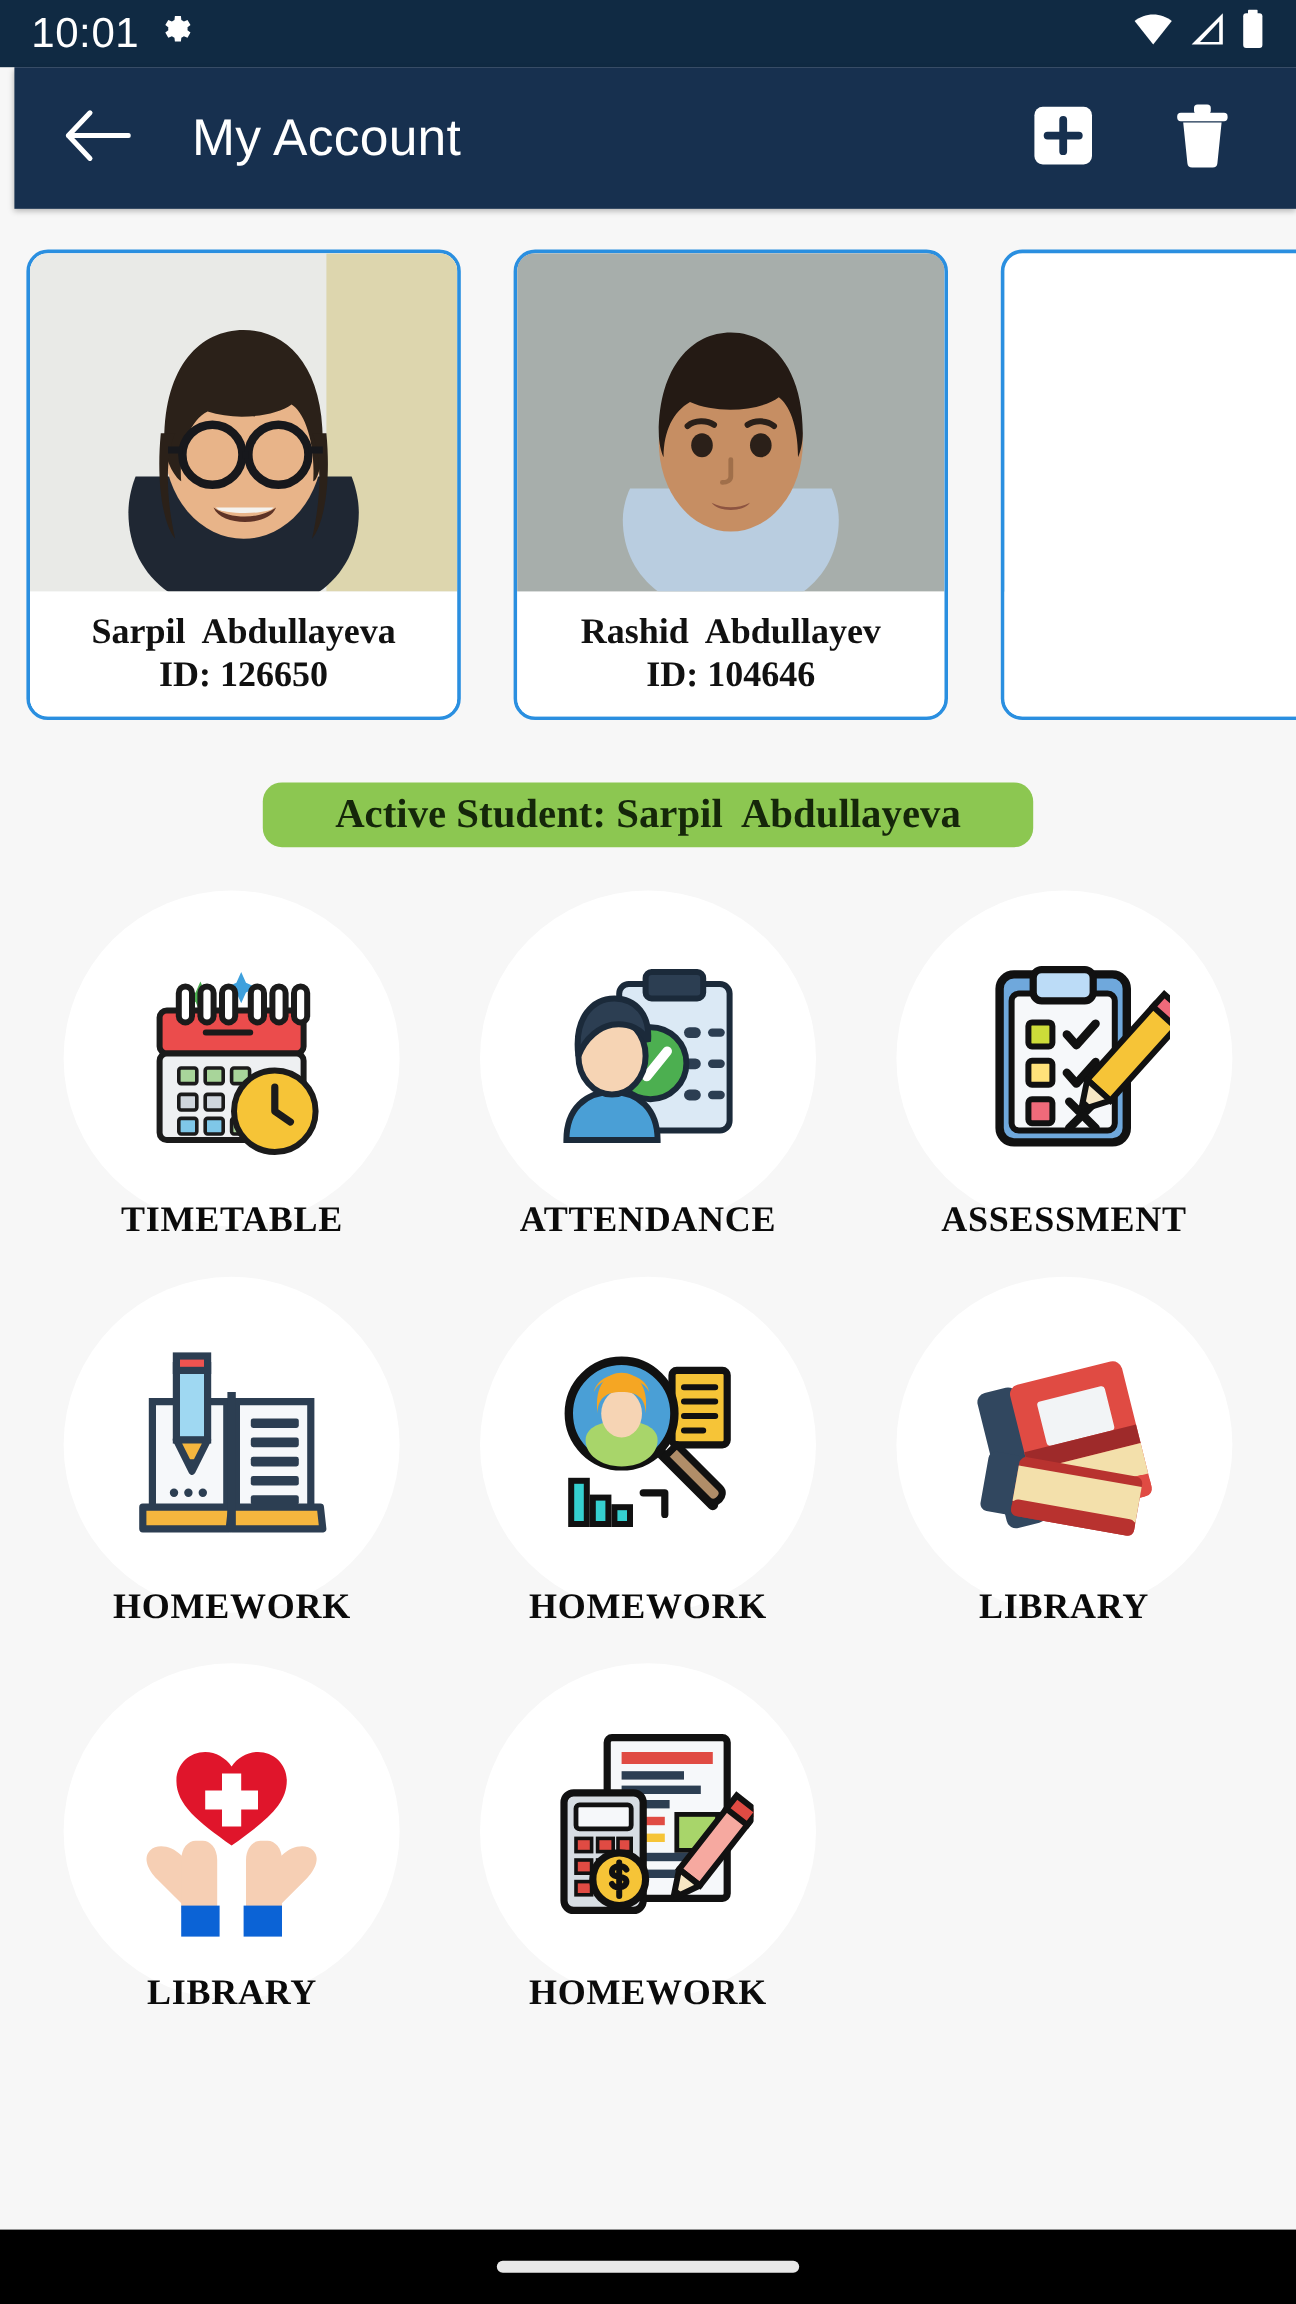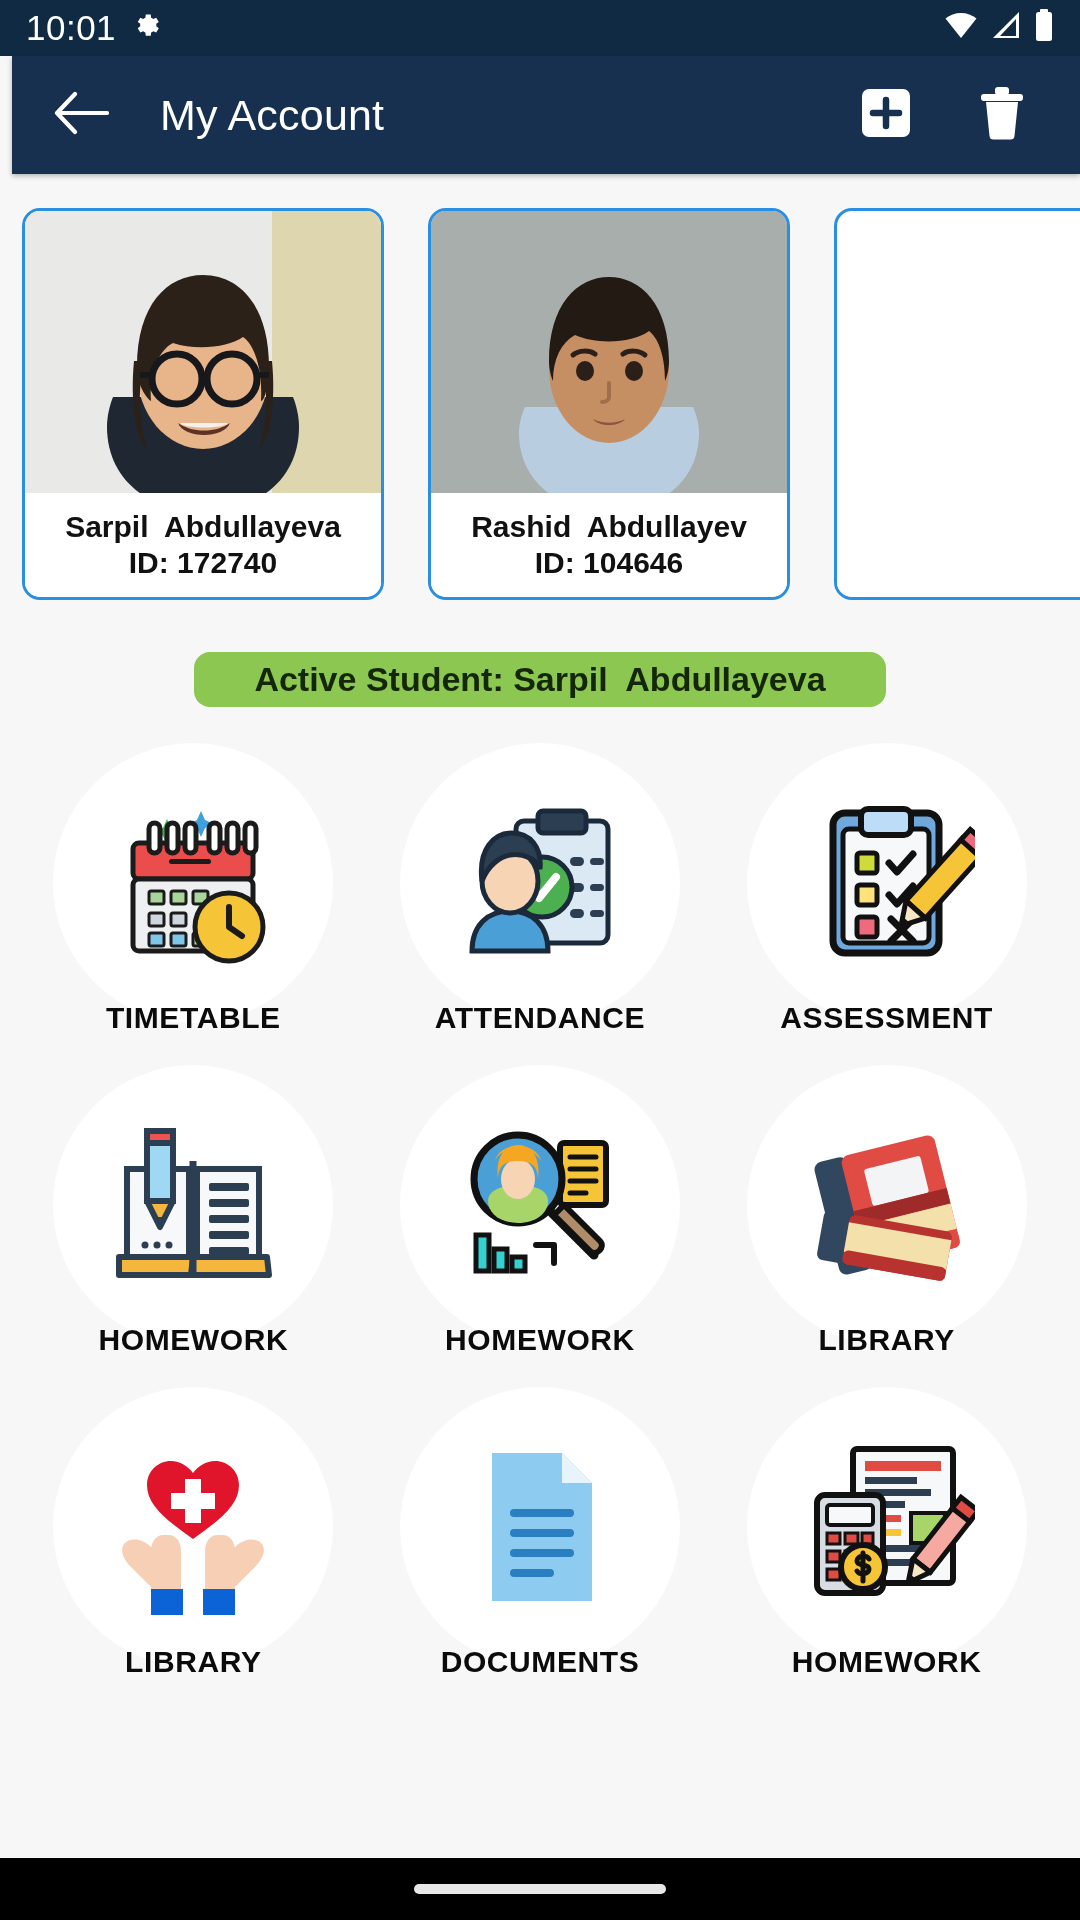--- a/index.html
+++ b/index.html
@@ -31,21 +31,21 @@
   }
   .back-btn { width: 74px; height: 74px; display: flex; align-items: center; justify-content: center; }
   .appbar-title {
     font-size: 43px; font-weight: 400; margin-left: 42px; color: #fff;
     letter-spacing: .2px;
   }
   .appbar-actions { margin-left: auto; display: flex; align-items: center; gap: 52px; padding-right: 14px; }
   .act-btn { width: 64px; height: 64px; display: flex; align-items: center; justify-content: center; }
 
   
-  .content { position: relative; height: calc(1920px - 56px - 118px - 62px); background: #f7f7f7; }
+  .content { position: relative; height: calc(1920px - 56px - 118px - 62px); background: #f7f7f7; font-family: Liberation Serif, serif; }
 
   
   .cards-strip {
     display: flex; gap: 44px; padding: 34px 0 0 22px;
     overflow: hidden; height: 440px; align-items: flex-start;
   }
   .student-card {
     flex: 0 0 auto; width: 362px; height: 392px;
     border: 3px solid #2a8fe0; border-radius: 18px;
     background: #fff; overflow: hidden;
@@ -190,21 +190,21 @@
               <circle cx="210" cy="168" r="25" fill="none" stroke="#17181c" stroke-width="7"></circle>
               <path d="M180 168h5" stroke="#17181c" stroke-width="6"></path>
               <path d="M130 164h-12M235 164h12" stroke="#17181c" stroke-width="6"></path>
               <path d="M156 212c14 10 38 10 52 0-6 16-46 16-52 0z" fill="#5e3326"></path>
               <path d="M158 212h48c-4 6-44 6-48 0z" fill="#f4f2ee"></path>
             </svg>
           </div>
         </div>
         <div class="card-meta">
           <div class="card-name">Sarpil  Abdullayeva</div>
-          <div class="card-id">ID: 172740</div>
+          <div class="card-id">ID: 126650</div>
         </div>
       </div>
 
       <div class="student-card">
         <div class="card-photo">
           <div class="portrait p2">
             <svg width="100%" height="100%" viewBox="0 0 362 282" preserveAspectRatio="xMidYMid slice">
               <rect width="362" height="282" fill="#a7aeab"></rect>
               <path d="M181 300c-54 0-90-32-90-78 0-14 6-26 6-26h168s6 12 6 26c0 46-36 78-90 78z" fill="#b9cde0"></path>
               <ellipse cx="181" cy="158" rx="60" ry="74" fill="#c68e63"></ellipse>
@@ -429,37 +429,20 @@
               <path d="M58 96c-6 0-12 6-12 16v44h30v-44c0-10-6-16-12-16z" fill="#f6cfb4"></path>
               <path d="M118 96c6 0 12 6 12 16v44H100v-44c0-10 6-16 12-16z" fill="#f6cfb4"></path>
               <rect x="46" y="150" width="32" height="26" fill="#0b63d6"></rect>
               <rect x="98" y="150" width="32" height="26" fill="#0b63d6"></rect>
             </svg>
           </span>
         </div>
         <div class="tile-label">LIBRARY</div>
       </div>
 
-      <div class="tile">
-        <div class="tile-circle">
-          <span>
-            <svg width="176" height="176" viewBox="0 0 176 176">
-              <path d="M40 14h70l30 30v118H40z" fill="#8ecbf0"></path>
-              <path d="M110 14l30 30h-30z" fill="#e8f4fb"></path>
-              <g fill="#2a7fc0">
-                <rect x="58" y="70" width="64" height="8" rx="4"></rect>
-                <rect x="58" y="90" width="64" height="8" rx="4"></rect>
-                <rect x="58" y="110" width="64" height="8" rx="4"></rect>
-                <rect x="58" y="130" width="44" height="8" rx="4"></rect>
-              </g>
-            </svg>
-          </span>
-        </div>
-        <div class="tile-label">DOCUMENTS</div>
-      </div>
 
       <div class="tile">
         <div class="tile-circle">
           <span>
             <svg width="176" height="176" viewBox="0 0 176 176">
               <rect x="54" y="10" width="100" height="134" rx="4" fill="#f6f8fa" stroke="#111" stroke-width="6"></rect>
               <g>
                 <rect x="66" y="22" width="76" height="10" fill="#e04b43"></rect>
                 <rect x="66" y="38" width="52" height="7" fill="#2c3e52"></rect>
                 <rect x="66" y="50" width="66" height="7" fill="#2c3e52"></rect>

